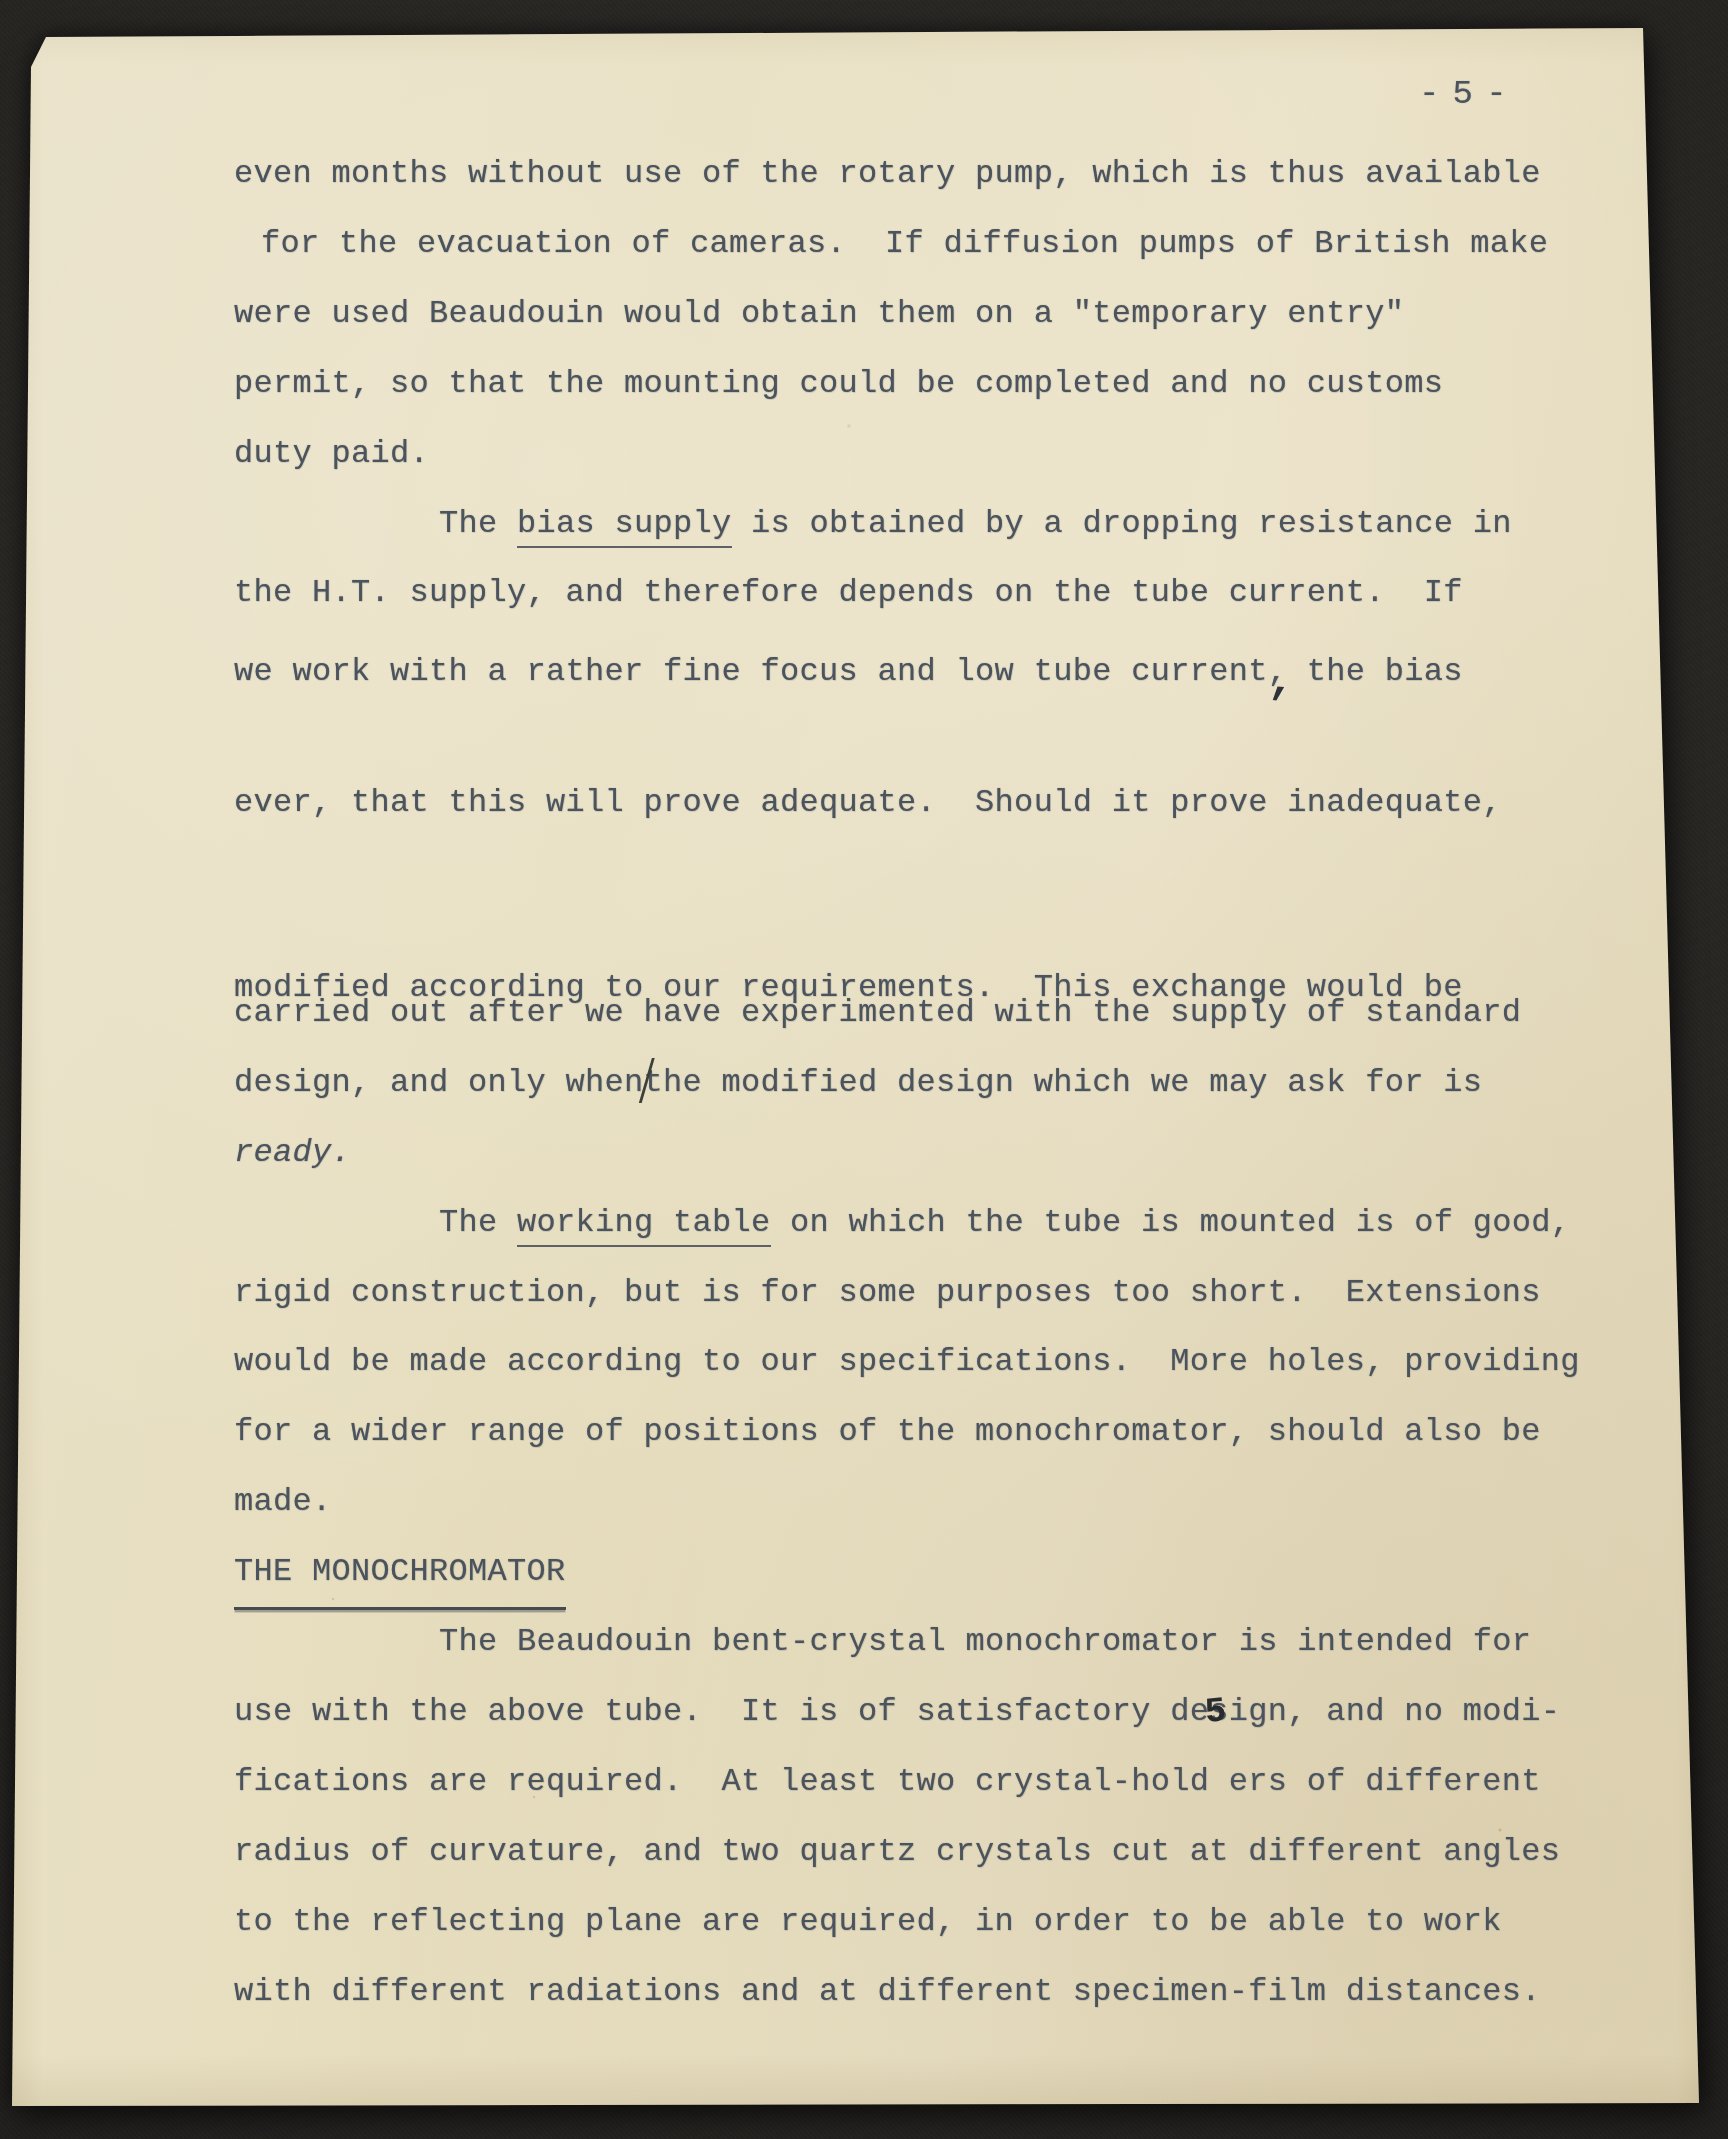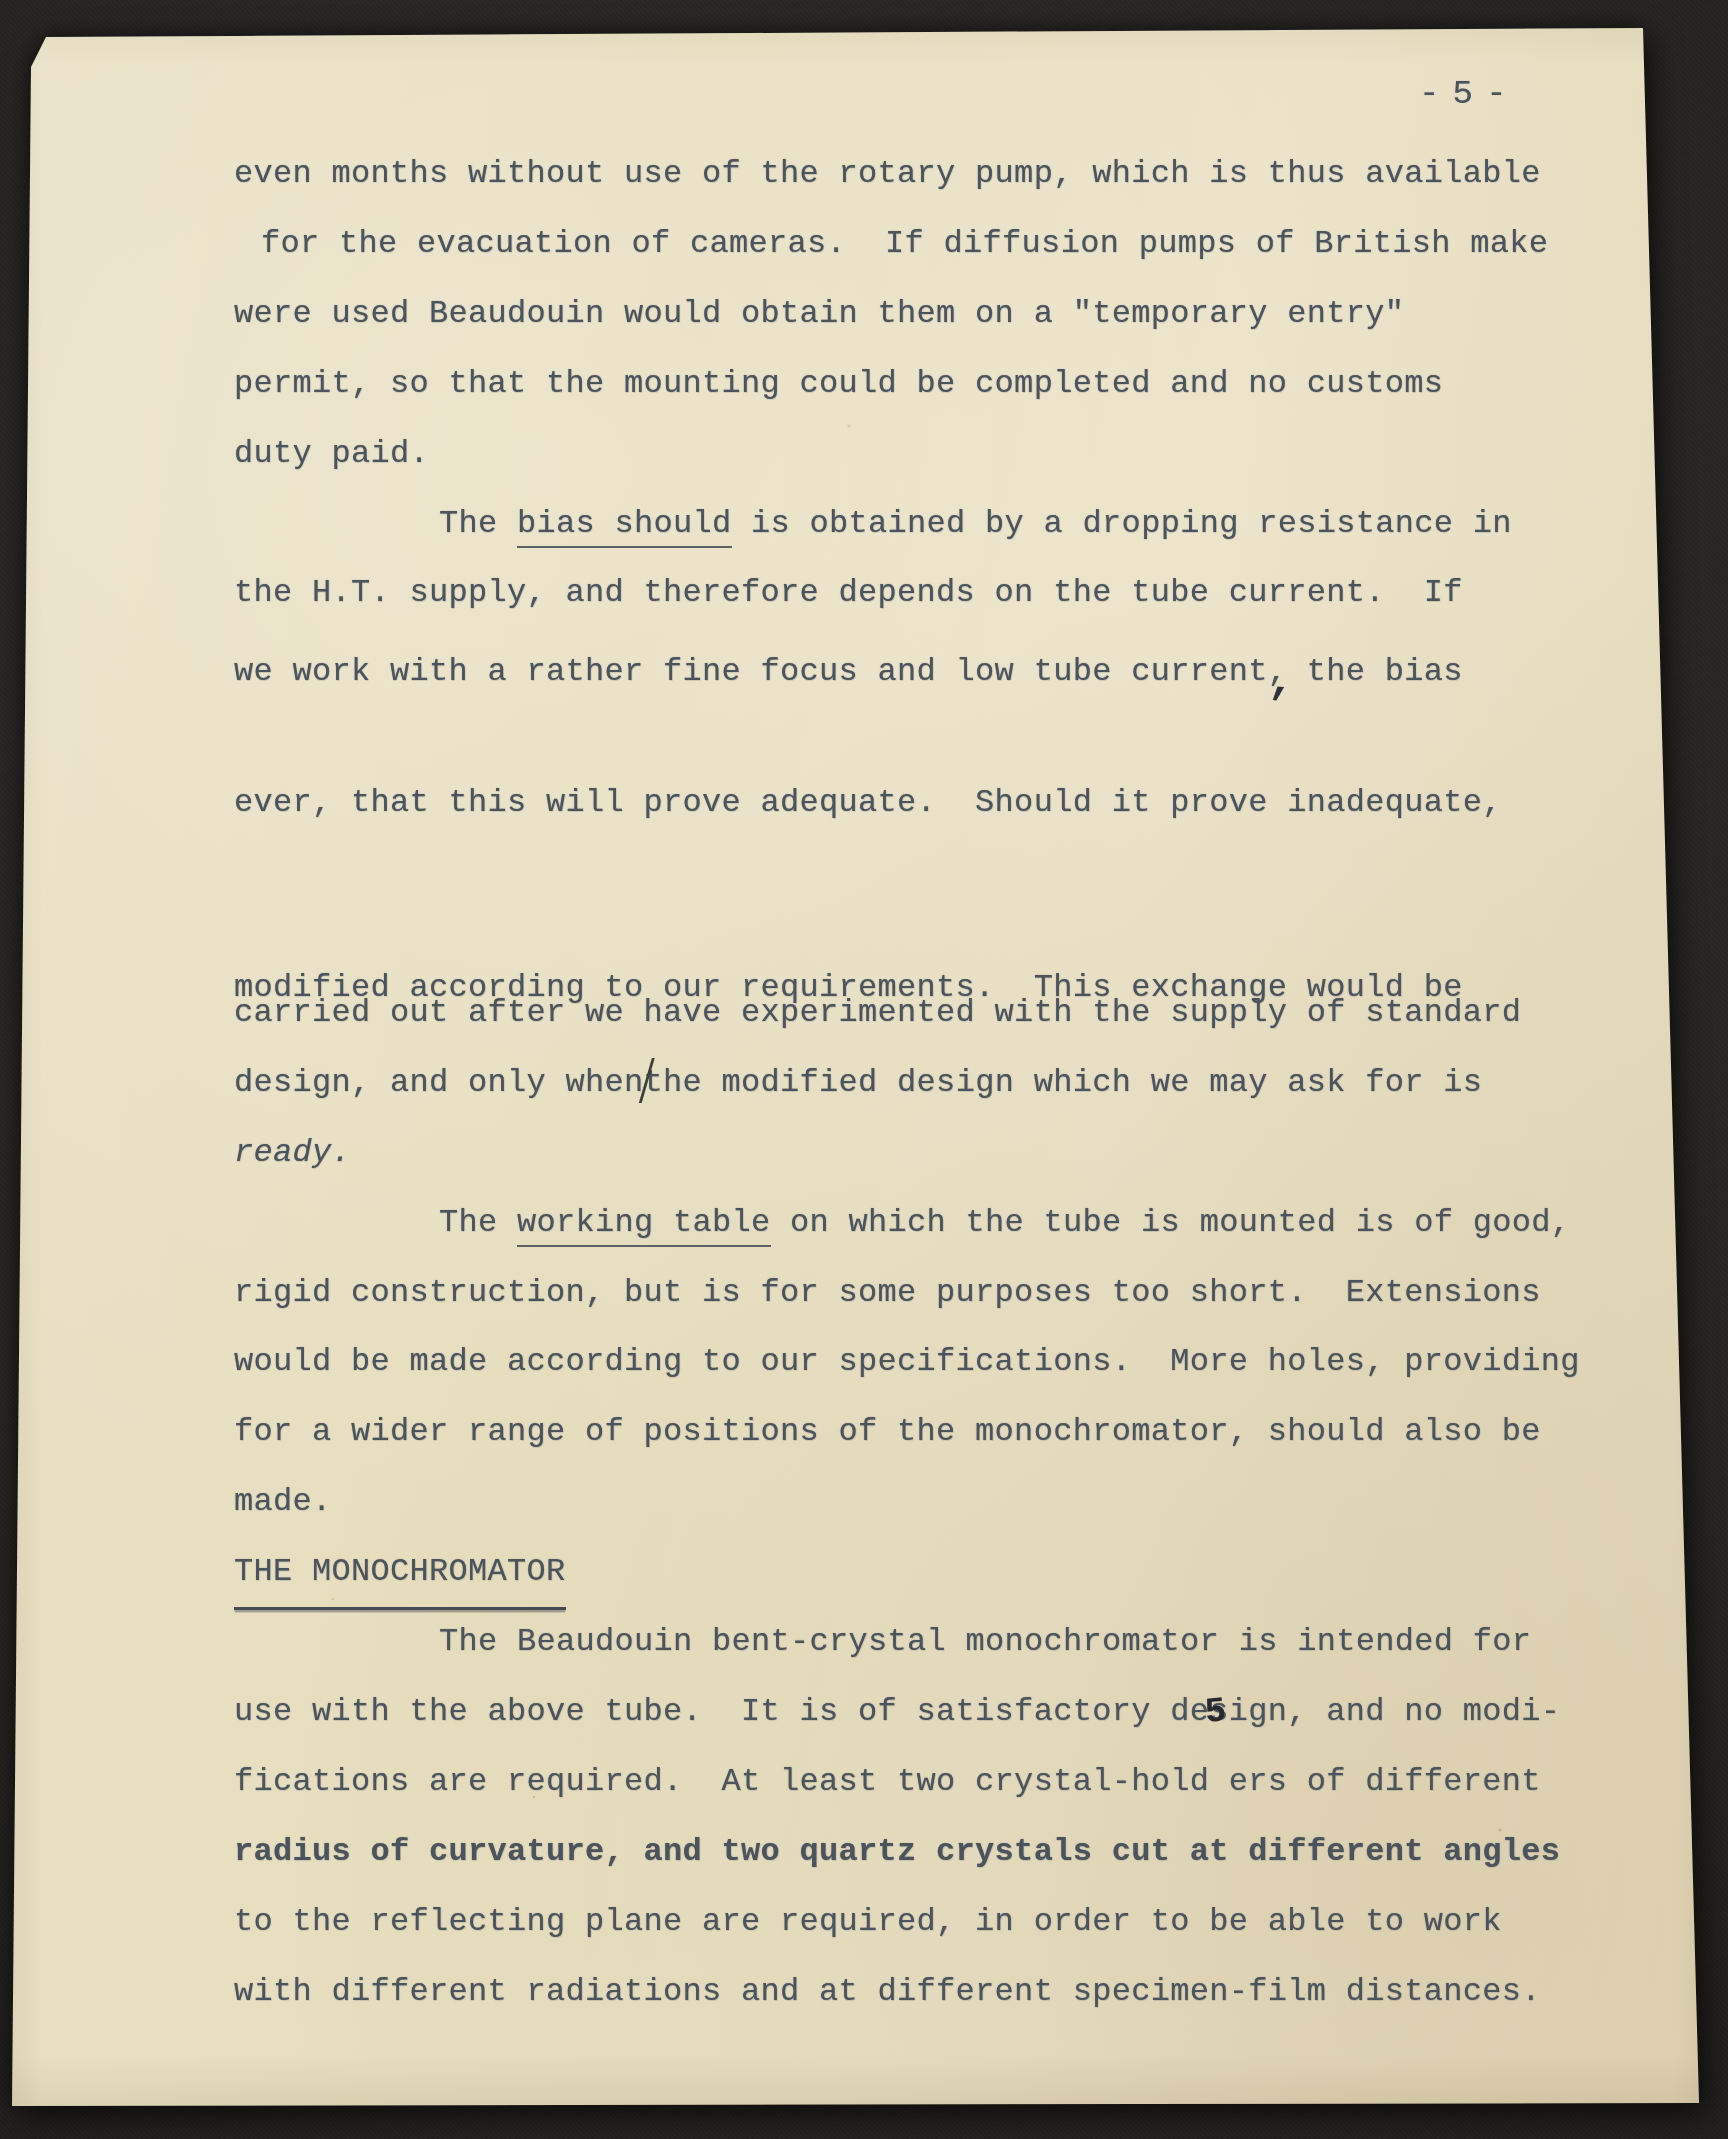--- a/index.html
+++ b/index.html
@@ -122,37 +122,37 @@
 <div class="stage">
   <div class="paper-wrap">
     <div class="paper">
       <div class="page-number">- 5 -</div>
       <div class="text-block" id="lines">
           <div class="line" style="top: 0px;"><span>even months without use of the rotary pump, which is thus available</span></div>
           <div class="line" style="top: 70px; margin-left: 27px;"><span>for the evacuation of cameras.  If diffusion pumps of British make</span></div>
           <div class="line" style="top: 140px;"><span>were used Beaudouin would obtain them on a "temporary entry"</span></div>
           <div class="line" style="top: 210px;"><span>permit, so that the mounting could be completed and no customs</span></div>
           <div class="line" style="top: 280px;"><span>duty paid.</span></div>
-          <div class="line indent" style="top: 350px;"><span>The </span><span class="u">bias should</span><span> is obtained by a dropping resistance in</span></div>
+          <div class="line indent" style="top: 350px;"><span>The </span><span class="u">bias supply</span><span> is obtained by a dropping resistance in</span></div>
           <div class="line" style="top: 419px;"><span>the H.T. supply, and therefore depends on the tube current.  If</span></div>
           <div class="line" style="top: 489px;"><span>we work with a rather fine focus and low tube current,</span><span class="hand-comma">,</span><span> the bias</span></div>
           <div class="line" style="top: 629px;"><span>ever, that this will prove adequate.  Should it prove inadequate,</span></div>
           <div class="line" style="top: 814px;"><span>modified according to our requirements.  This exchange would be</span></div>
           <div class="line" style="top: 839px;"><span>carried out after we have experimented with the supply of standard</span></div>
           <div class="line" style="top: 909px;"><span>design, and only when</span><span class="hand-slash">/</span><span>the modified design which we may ask for is</span></div>
           <div class="line" style="top: 979px; font-style: italic;"><span>ready.</span></div>
           <div class="line indent" style="top: 1049px;"><span>The </span><span class="u">working table</span><span> on which the tube is mounted is of good,</span></div>
           <div class="line" style="top: 1119px;"><span>rigid construction, but is for some purposes too short.  Extensions</span></div>
           <div class="line" style="top: 1188px;"><span>would be made according to our specifications.  More holes, providing</span></div>
           <div class="line" style="top: 1258px;"><span>for a wider range of positions of the monochromator, should also be</span></div>
           <div class="line" style="top: 1328px;"><span>made.</span></div>
           <div class="line" style="top: 1398px;"><span class="u heavy">THE MONOCHROMATOR</span></div>
           <div class="line indent" style="top: 1468px;"><span>The Beaudouin bent-crystal monochromator is intended for</span></div>
           <div class="line" style="top: 1538px;"><span>use with the above tube.  It is of satisfactory de</span><span class="overstruck"><span>s</span><span class="over">5</span></span><span>ign, and no modi-</span></div>
           <div class="line" style="top: 1608px;"><span>fications are required.  At least two crystal-hold ers of different</span></div>
-          <div class="line" style="top: 1678px; font-weight: bold;"><span>radius of curvature, and two quartz crystals cut at different angles</span></div>
+          <div class="line" style="top: 1678px;"><span>radius of curvature, and two quartz crystals cut at different angles</span></div>
           <div class="line" style="top: 1748px;"><span>to the reflecting plane are required, in order to be able to work</span></div>
           <div class="line" style="top: 1818px;"><span>with different radiations and at different specimen-film distances.</span></div>
         </div>
     </div>
   </div>
 </div>
 
 
 </body></html>

